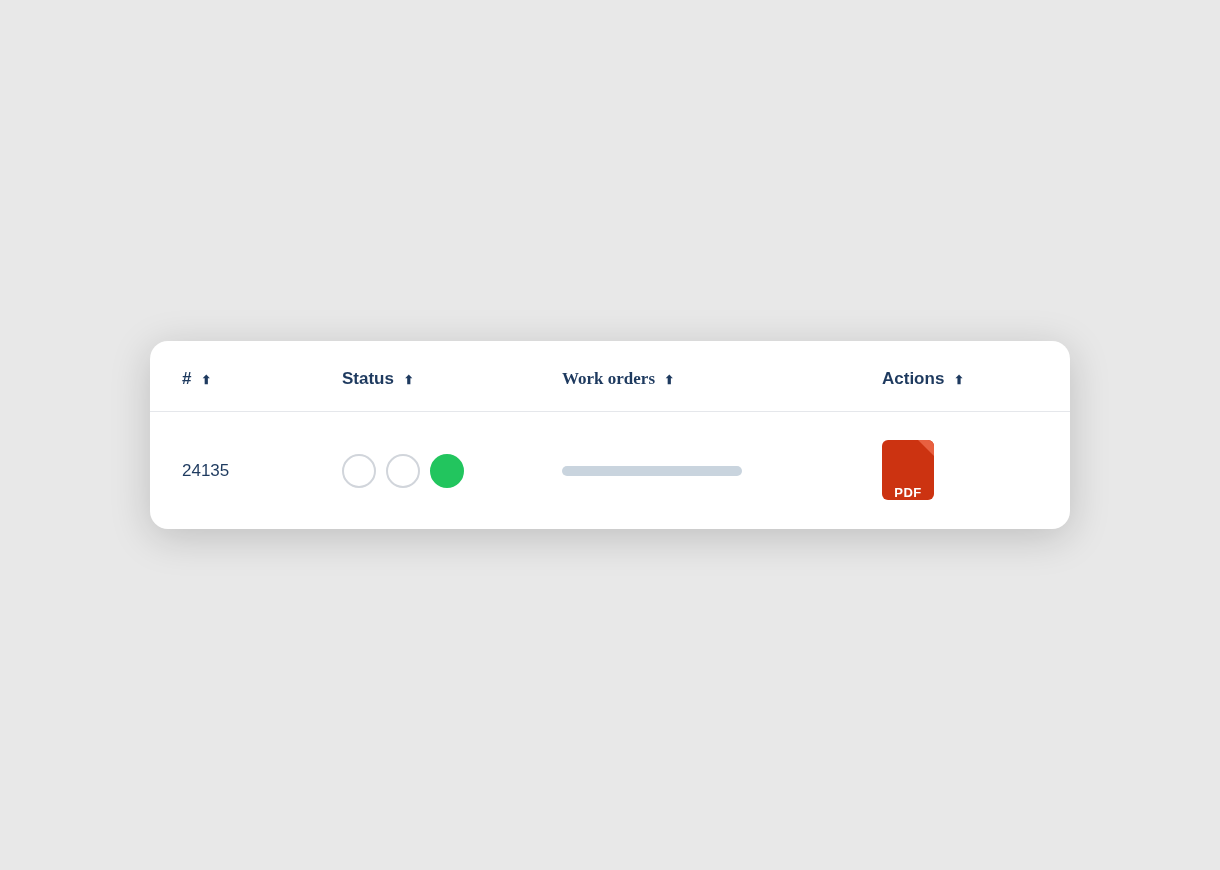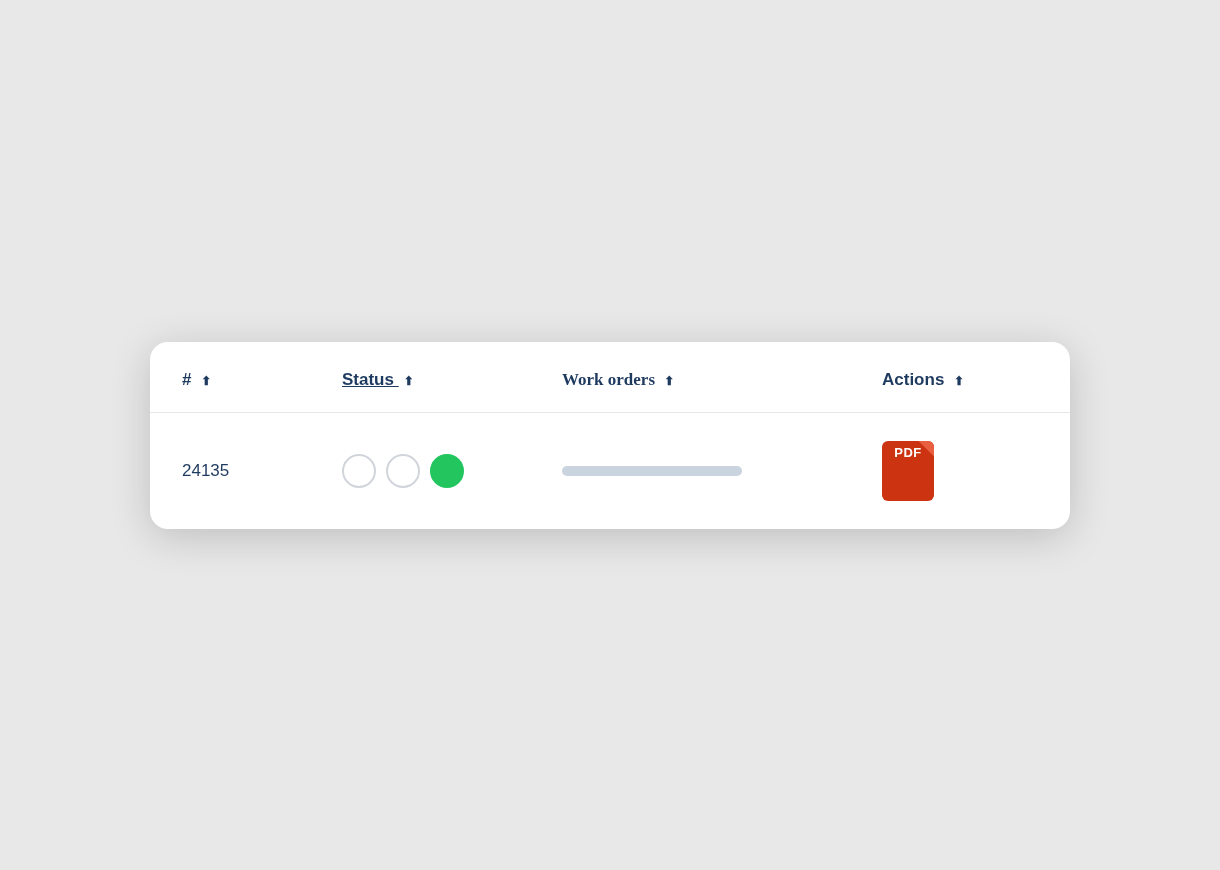--- a/index.html
+++ b/index.html
@@ -102,21 +102,21 @@
       width: 180px;
       height: 10px;
       background: #c9d4de;
       border-radius: 5px;
     }
 
     .pdf-icon {
       display: inline-flex;
       flex-direction: column;
       align-items: center;
-      justify-content: flex-start;
+      justify-content: flex-end;
       width: 52px;
       height: 60px;
       background: #cc3311;
       border-radius: 6px;
       position: relative;
       cursor: pointer;
     }
 
     .pdf-icon::before {
       content: '';
@@ -132,21 +132,21 @@
 
     .pdf-label {
       color: #ffffff;
       font-size: 13px;
       font-weight: 700;
       letter-spacing: 0.5px;
       margin-top: 4px;
     }
 
     .col-hash { width: 160px; }
-    .col-status { width: 220px; text-decoration: underline; }
+    .col-status { width: 220px; }
     .col-workorders { width: 320px; font-family: Liberation Serif, serif; }
     .col-actions { width: 220px; }
   </style>
 </head>
 <body>
 
 <div class="card">
   <table>
     <thead>
       <tr>

